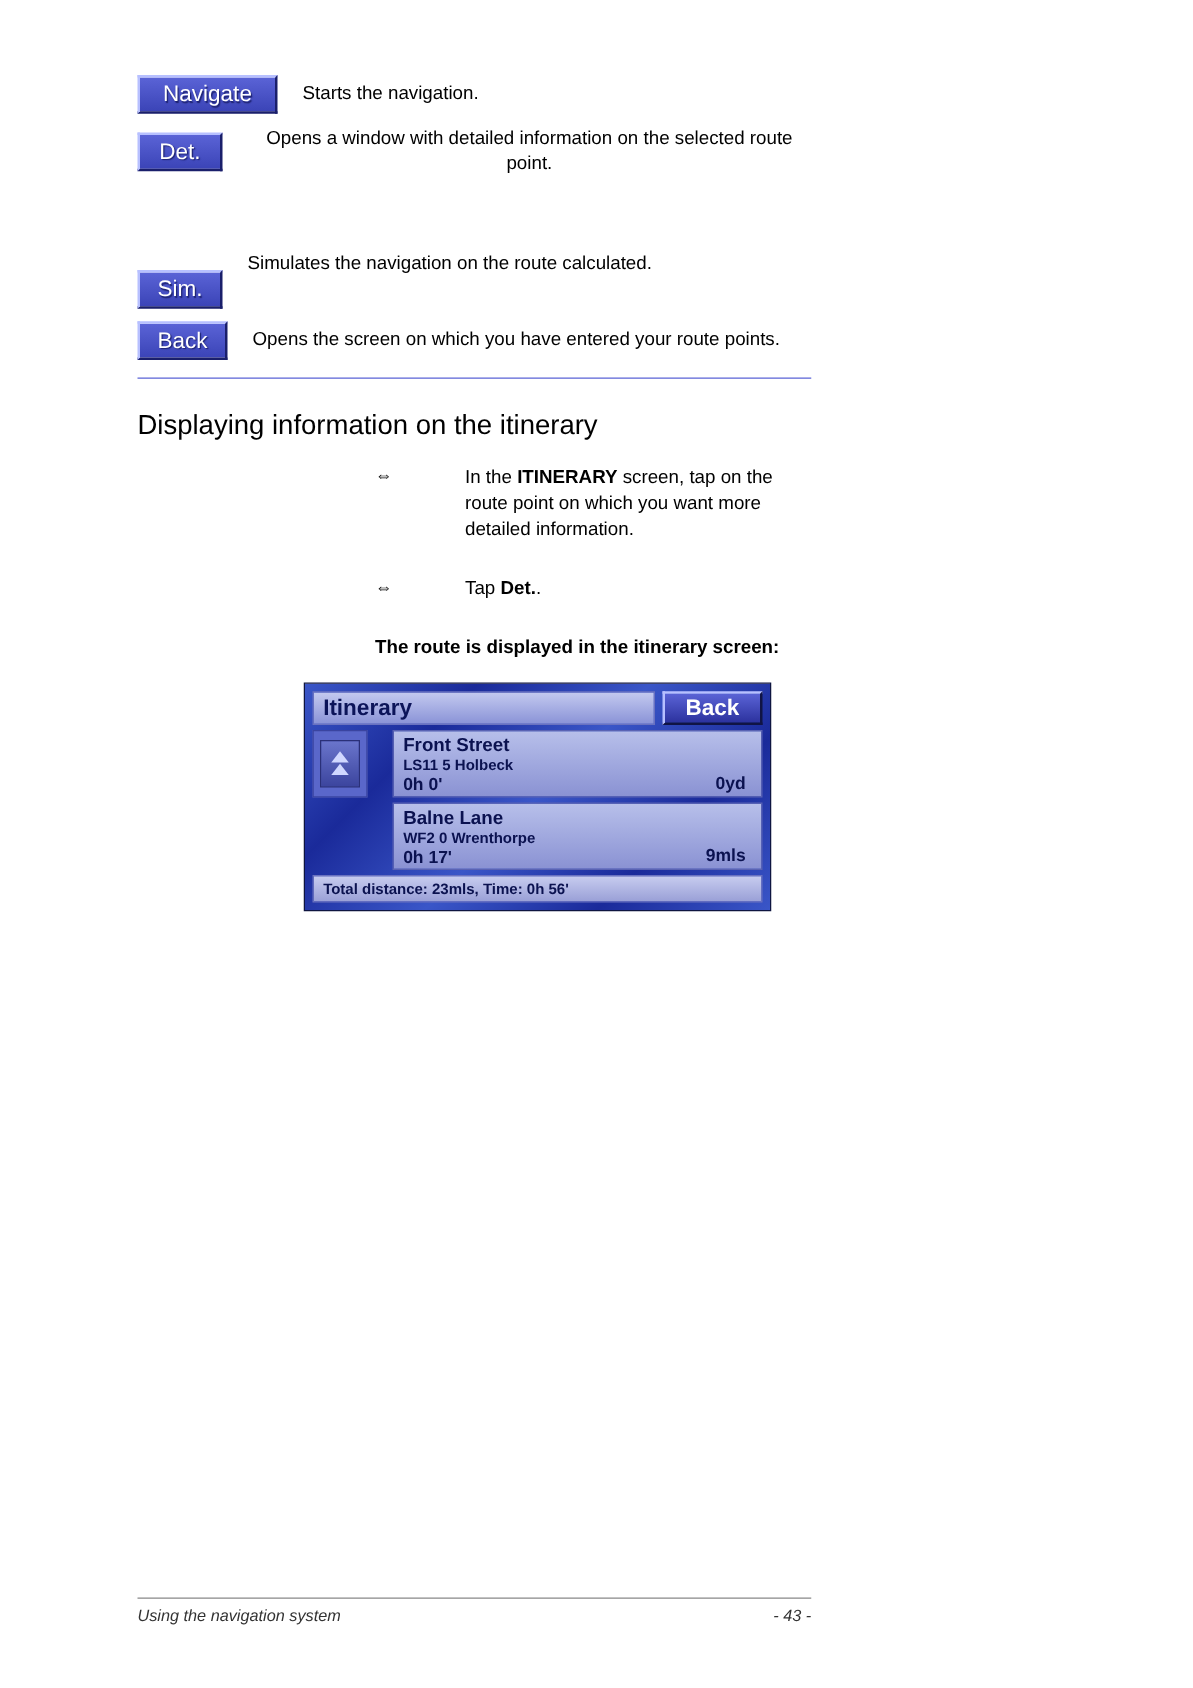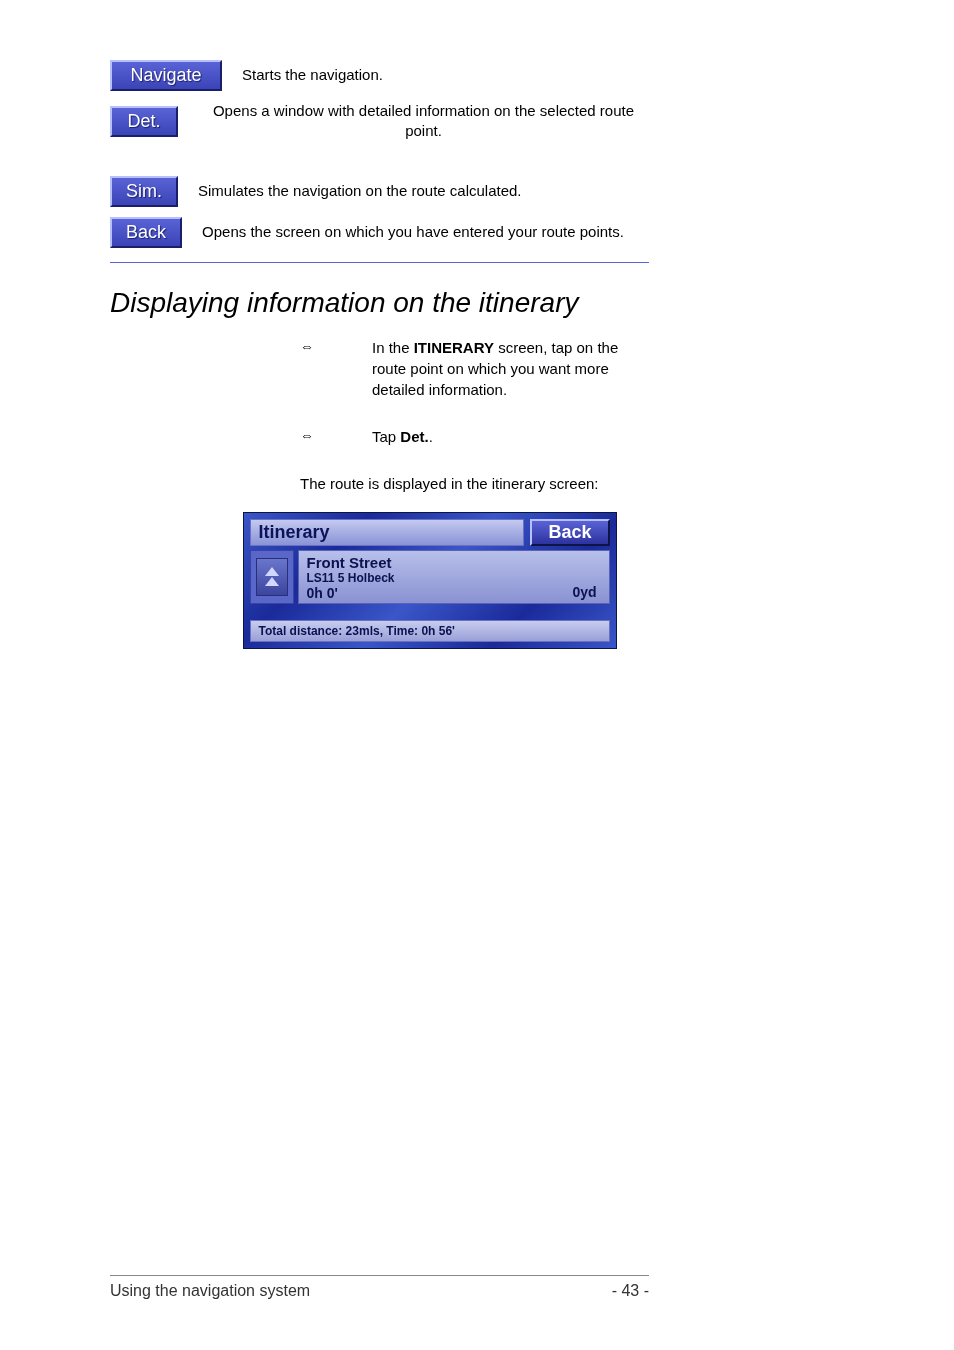--- a/index.html
+++ b/index.html
@@ -38,40 +38,39 @@
     font-family: Verdana, Arial, sans-serif;
     font-size: 18px;
     padding: 3px 14px;
     text-align: center;
     text-shadow: 1px 1px 1px #1a1f6b;
     cursor: pointer;
     min-width: 56px;
   }
   .nav-button.w1 { min-width: 112px; }
   .nav-button.w2 { min-width: 68px; }
-  .nav-button.w3 { min-width: 68px; }
+  .nav-button.w3 { min-width: 68px; margin-top: 40px; }
   .nav-button.w4 { min-width: 56px; }
   .desc {
     font-size: 15px;
     line-height: 1.35;
     flex: 1;
     text-align: center;
   }
   .hr {
     height: 1px;
     background: #5a63d6;
     width: 100%;
     margin: 14px 0 24px 0;
   }
   .section-title {
-    font-size: 28px;
+    font-size: 22px;
     color: #000;
     margin: 6px 0 18px 0;
     font-weight: 400;
-    font-style: italic;
   }
   .bullets {
     margin-left: 190px;
     font-size: 15px;
     line-height: 1.4;
   }
   .bullet {
     display: flex;
     gap: 10px;
     margin-bottom: 26px;
@@ -81,20 +80,21 @@
     line-height: 1.2;
     padding-top: 1px;
   }
   .bullet-text { flex: 1; margin-left: 48px; }
   .bold { font-weight: 700; }
   .chapter-intro {
     margin-left: 190px;
     font-size: 15px;
     line-height: 1.4;
     margin-bottom: 18px;
+    font-weight: bold;
   }
 
   
   .panel-wrap {
     display: flex;
     justify-content: center;
     margin-top: 12px;
     margin-left: 100px;
   }
   .panel {
@@ -127,22 +127,22 @@
     font-weight: 700;
     font-size: 18px;
     padding: 0 16px;
     display: flex;
     align-items: center;
     cursor: pointer;
   }
   .panel-row {
     display: flex;
     align-items: stretch;
-    gap: 4px;
-    margin-bottom: 16px;
+    gap: 20px;
+    margin-bottom: 4px;
   }
   .panel-iconcell {
     width: 44px;
     background: #5a67ca;
     border: 1px solid #3a44a0;
     display: flex;
     align-items: center;
     justify-content: center;
   }
   .panel-iconcell.empty { background: transparent; border: none; }
@@ -202,22 +202,23 @@
     position: absolute;
     left: 110px;
     right: 110px;
     bottom: 50px;
   }
   .page-footer .hr2 {
     height: 1px; background: #888; margin-bottom: 6px;
   }
   .page-footer-row {
     display: flex;
-    font-size: 16px;
+    font-size: 13px;
     color: #333;
+    font-style: italic;
   }
   .page-footer-row .left { flex: 1; }
   .page-footer-row .right { }
   .spacer-group { height: 14px; }
 </style>
 </head>
 <body>
 
 <div class="page">
 
@@ -287,20 +288,29 @@
           </div>
         </div>
         <div class="panel-datacell">
           <div class="line1">Front Street</div>
           <div class="line2">LS11 5 Holbeck</div>
           <div class="line3">0h 0'</div>
           <div class="dist">0yd</div>
         </div>
       </div>
 
+      <div class="panel-row">
+        <div class="panel-iconcell empty"></div>
+        <div class="panel-datacell">
+          <div class="line1">Balne Lane</div>
+          <div class="line2">WF2 0 Wrenthorpe</div>
+          <div class="line3">0h 17'</div>
+          <div class="dist">9mls</div>
+        </div>
+      </div>
 
 
       <div class="panel-footer">Total distance: 23mls, Time: 0h 56'</div>
 
     </div>
   </div>
 
   <div class="page-footer">
     <div class="hr2"></div>
     <div class="page-footer-row">

